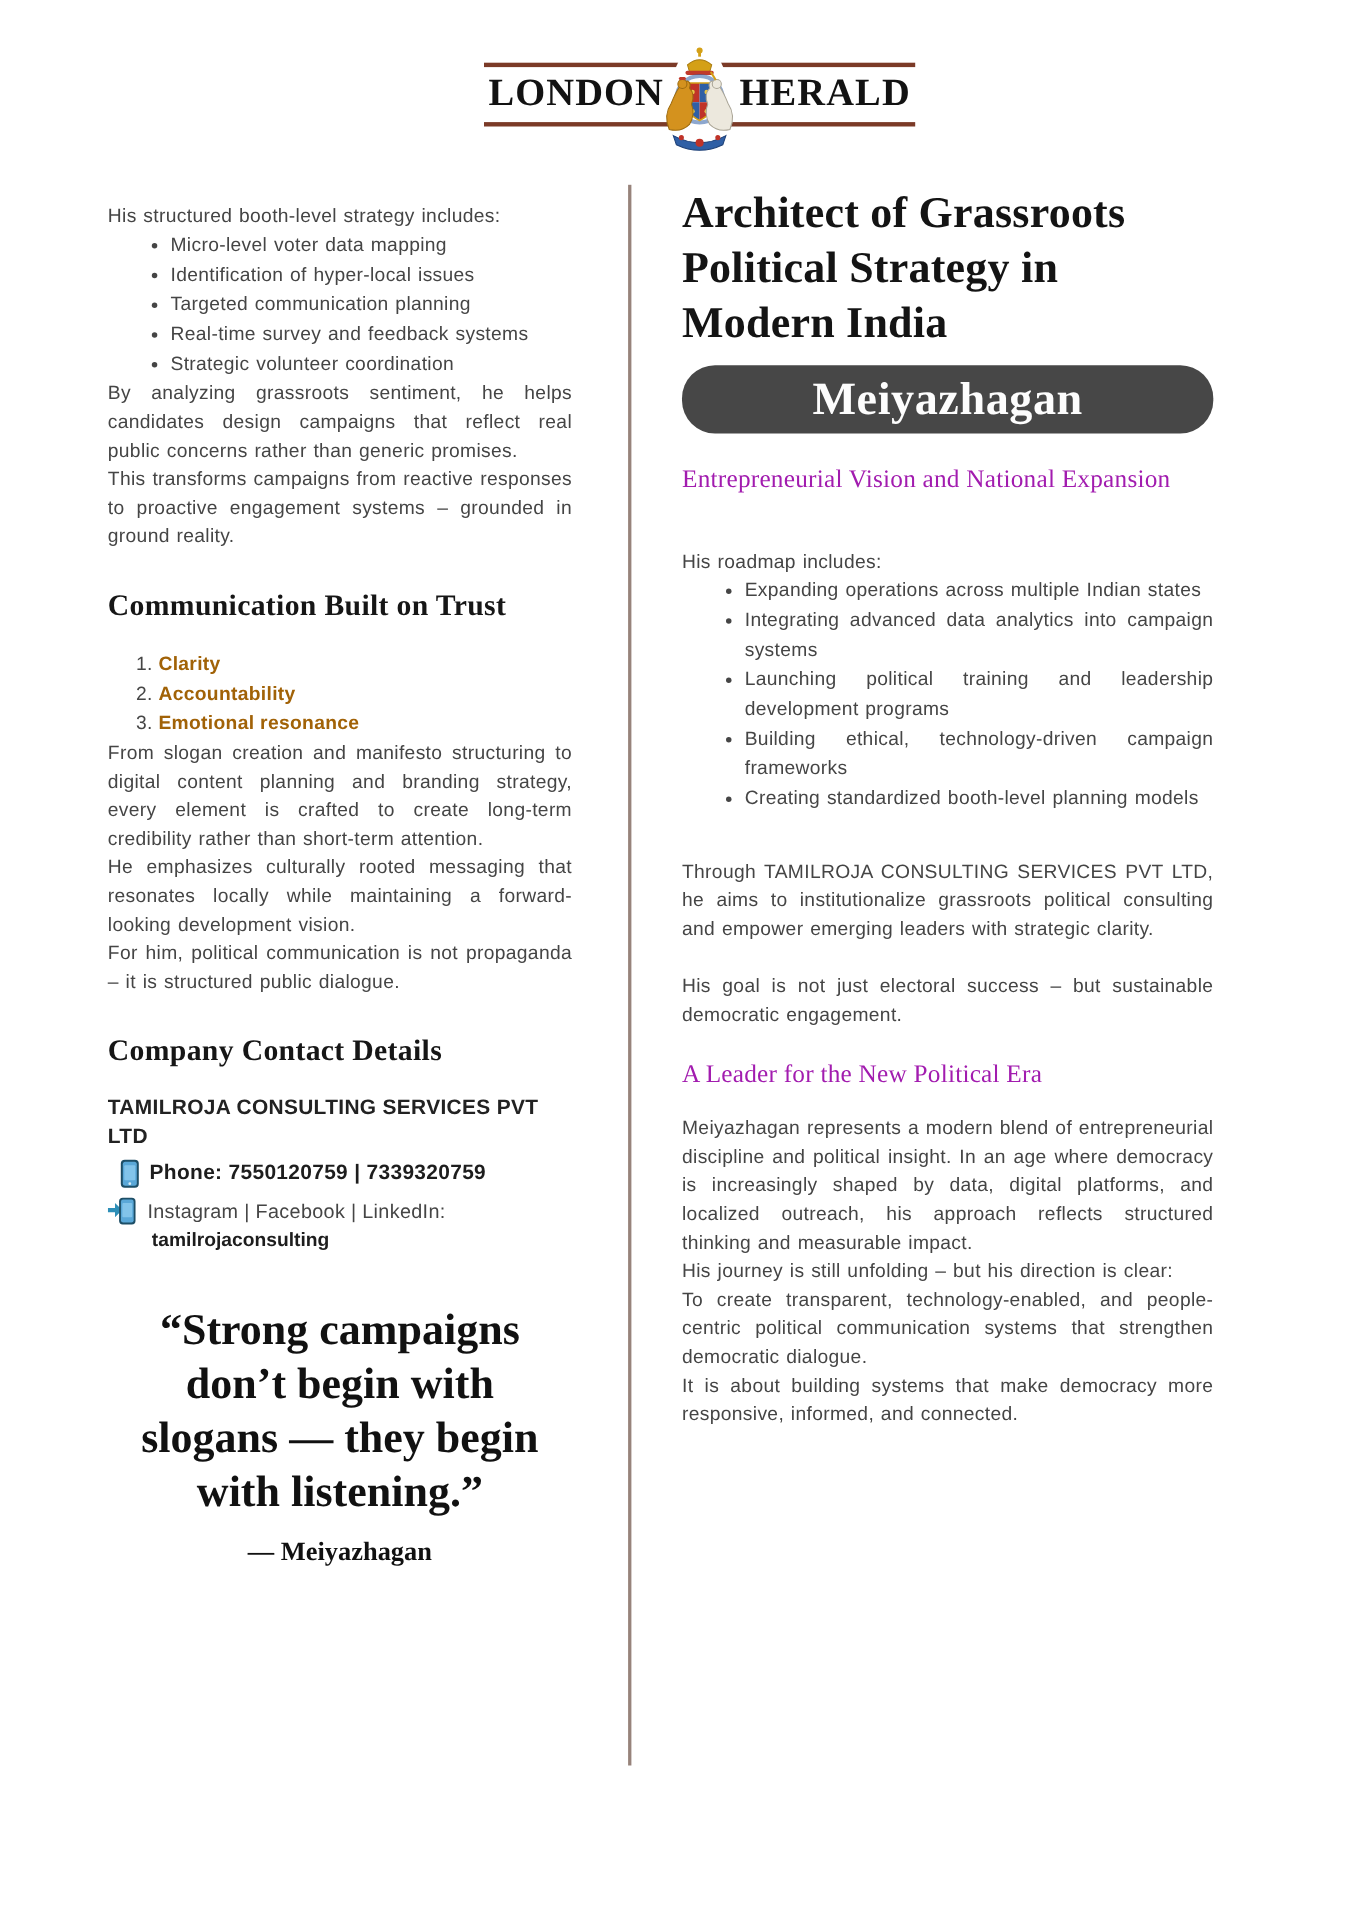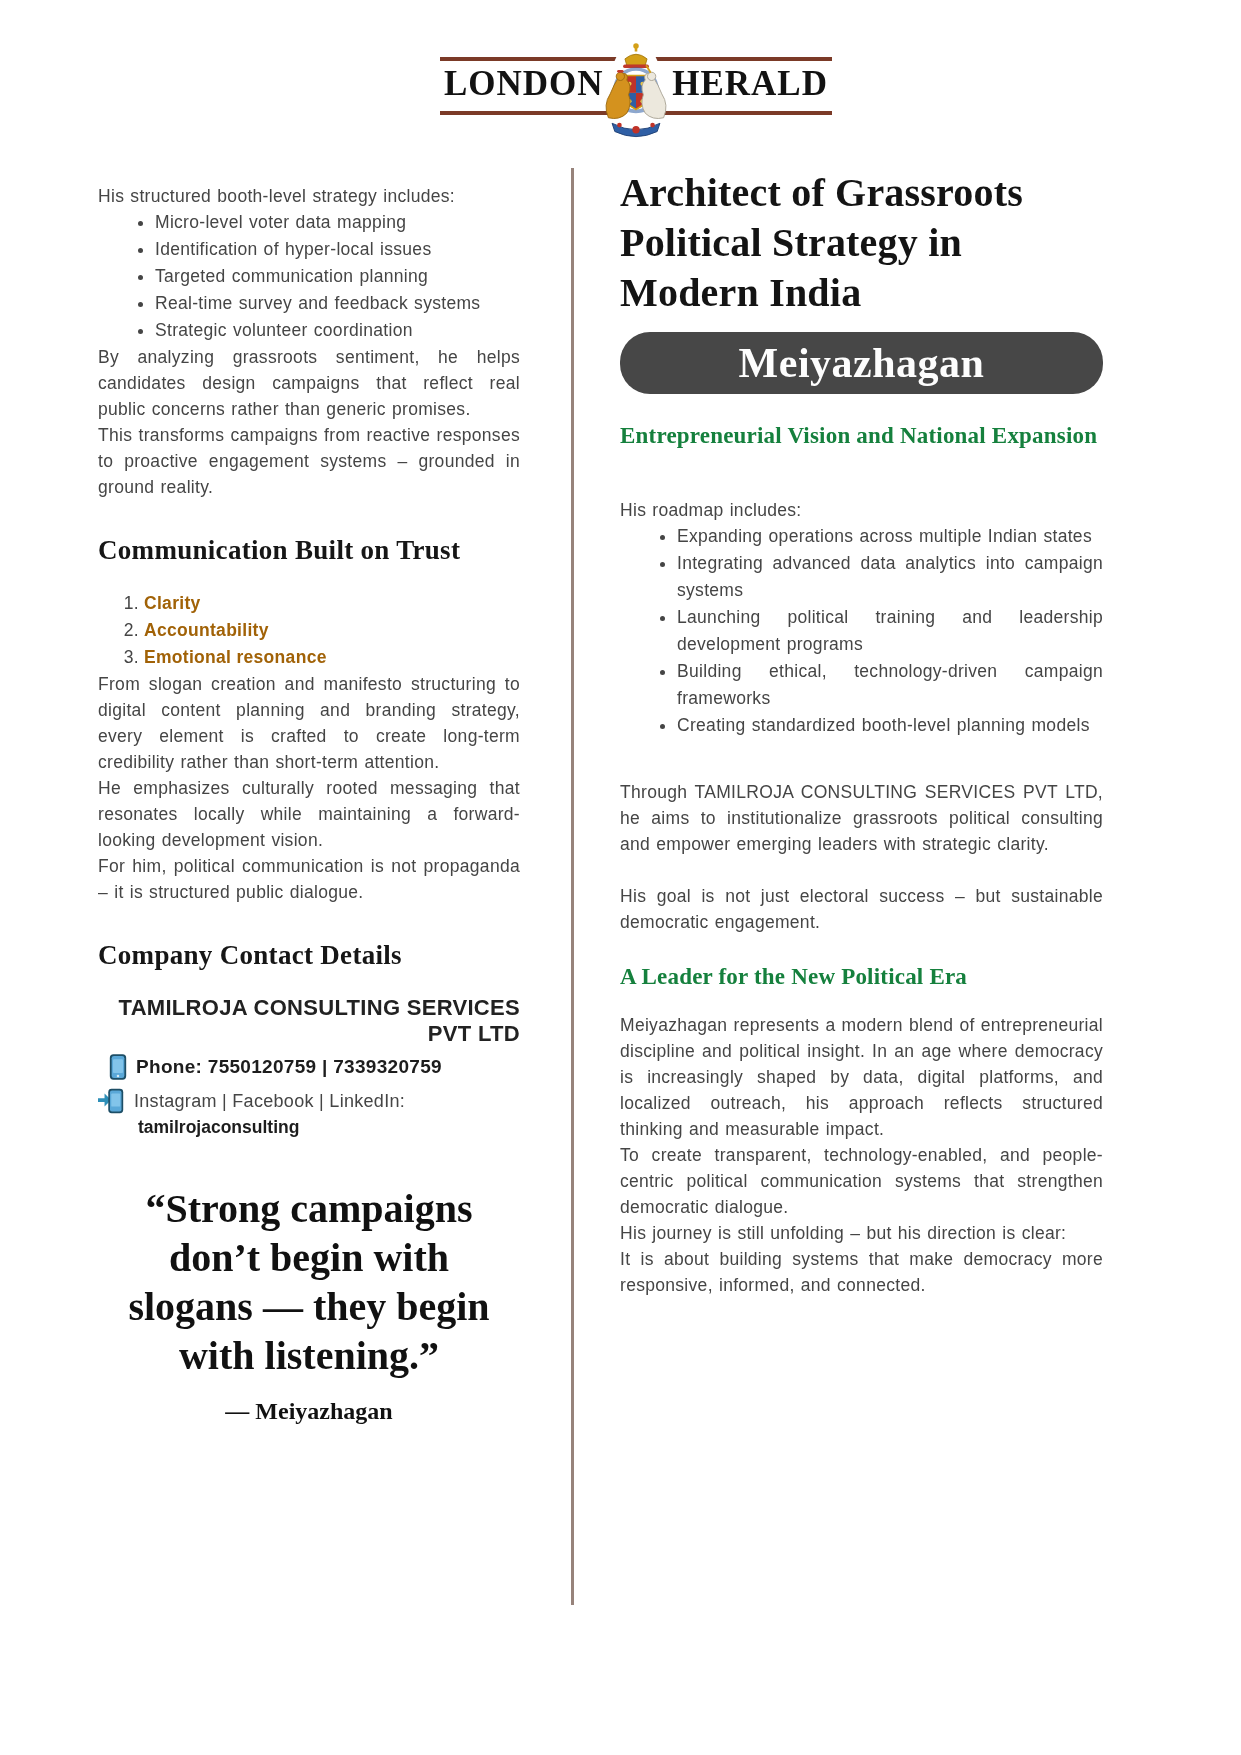--- a/index.html
+++ b/index.html
@@ -31,26 +31,26 @@
 
   ul.bullets{margin:0;padding-left:57px;list-style:disc;}
   ul.bullets li{font-size:17.5px;line-height:27px;letter-spacing:0.3px;word-spacing:1px;
                 text-align:justify;color:#454545;}
   ol.pillars{margin:0;padding-left:46px;}
   ol.pillars li{font-size:17.5px;line-height:27px;font-weight:700;color:#a16207;letter-spacing:0.3px;}
   ol.pillars li::marker{font-weight:400;color:#454545;}
 
   h2.sec{font-family:"Liberation Serif",serif;font-weight:700;font-size:27px;line-height:32px;
          color:#161616;margin:34px 0 24px;text-align:left;letter-spacing:0.3px;}
-  h3.sec{font-family:"Liberation Serif",serif;font-weight:700;font-size:23px;line-height:31px;
-         color:#15803d;margin:26px 0 20px;text-align:justify;letter-spacing:0.2px;}
-
-  
-  .company-name{font-weight:700;font-size:22px;line-height:26px;color:#222;
-                text-align:right;margin-top:24px;letter-spacing:0.3px;}
+  h3.sec{font-family:"Liberation Serif",serif;font-weight:400;font-size:23px;line-height:31px;
+         color:#a21caf;margin:26px 0 20px;text-align:justify;letter-spacing:0.2px;}
+
+  
+  .company-name{font-weight:700;font-size:19px;line-height:26px;color:#222;
+                text-align:left;margin-top:24px;letter-spacing:0.3px;}
   .contact-line{display:flex;align-items:center;gap:8px;margin-top:6px;}
   .phone-text{font-weight:700;font-size:19px;color:#1d1d1d;letter-spacing:0.3px;}
   .social-text{font-size:18px;color:#454545;letter-spacing:0.3px;}
   .handle{font-weight:700;font-size:17.5px;color:#1d1d1d;padding-left:40px;margin-top:2px;
           text-align:left;}
   .pad-sm{padding-left:10px;}
 
   
   .quote{font-family:"Liberation Serif",serif;font-weight:700;font-size:40px;line-height:49px;
          color:#111;text-align:center;margin:46px auto 16px;max-width:400px;letter-spacing:0;}
@@ -184,18 +184,18 @@
       <li>Building ethical, technology-driven campaign frameworks</li>
       <li>Creating standardized booth-level planning models</li>
     </ul>
     <div class="gap-lg"></div>
     <p>Through TAMILROJA CONSULTING SERVICES PVT LTD, he aims to institutionalize grassroots political consulting and empower emerging leaders with strategic clarity.</p>
     <div class="gap"></div>
     <p>His goal is not just electoral success – but sustainable democratic engagement.</p>
 
     <h3 class="sec">A Leader for the New Political Era</h3>
     <p>Meiyazhagan represents a modern blend of entrepreneurial discipline and political insight. In an age where democracy is increasingly shaped by data, digital platforms, and localized outreach, his approach reflects structured thinking and measurable impact.</p>
+    <p>His journey is still unfolding – but his direction is clear:</p>
     <p>To create transparent, technology-enabled, and people-centric political communication systems that strengthen democratic dialogue.</p>
-    <p>His journey is still unfolding – but his direction is clear:</p>
     <p>It is about building systems that make democracy more responsive, informed, and connected.</p>
   </div>
 
 </div>
 
 </body></html>

